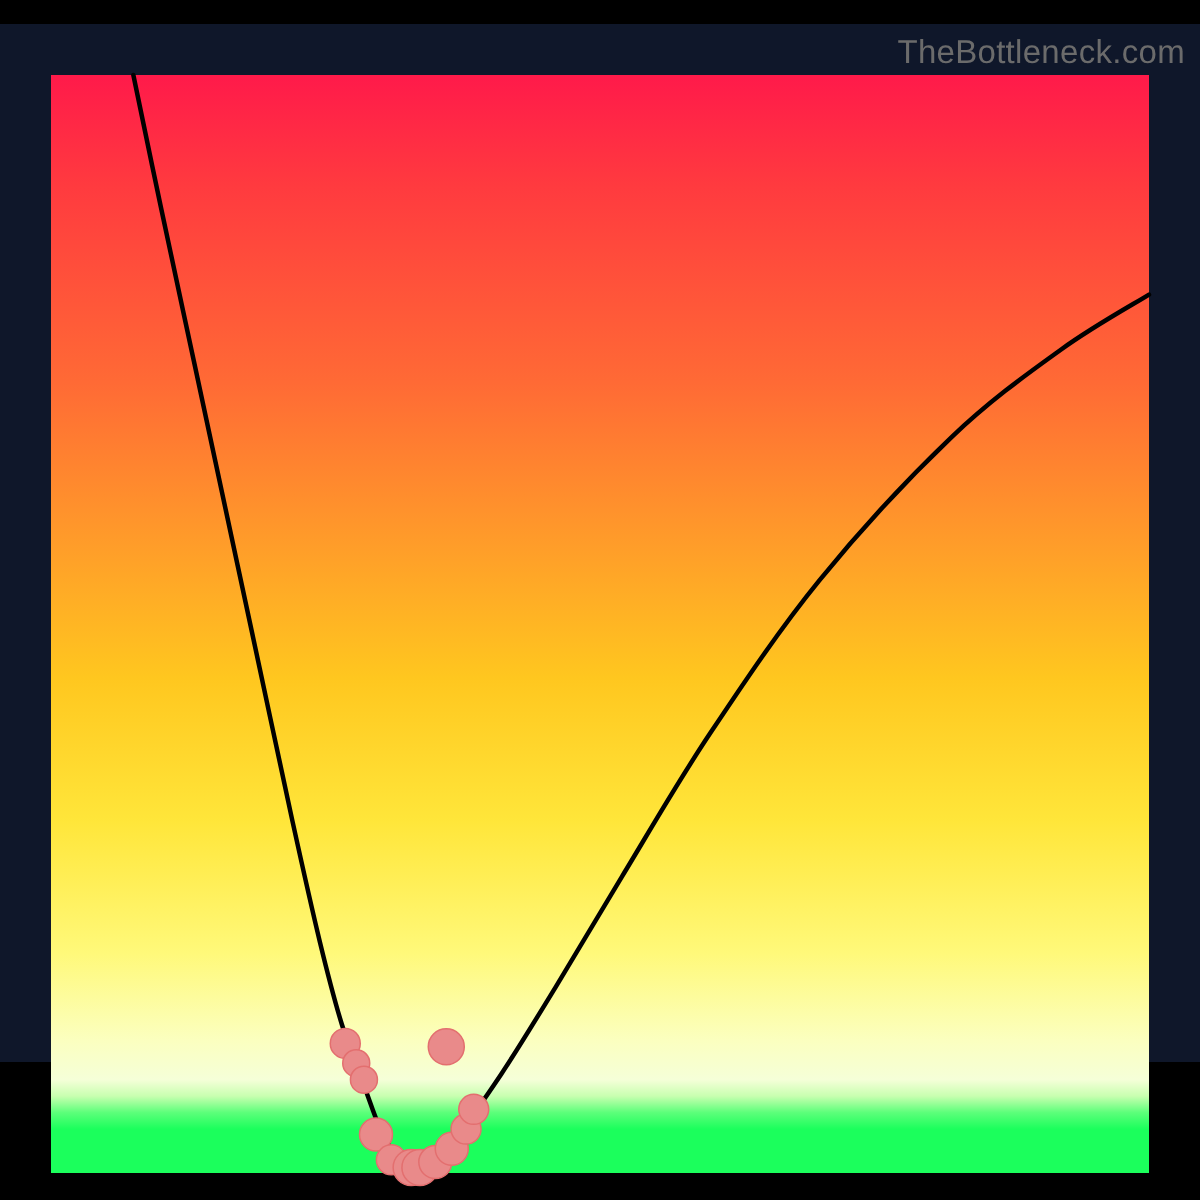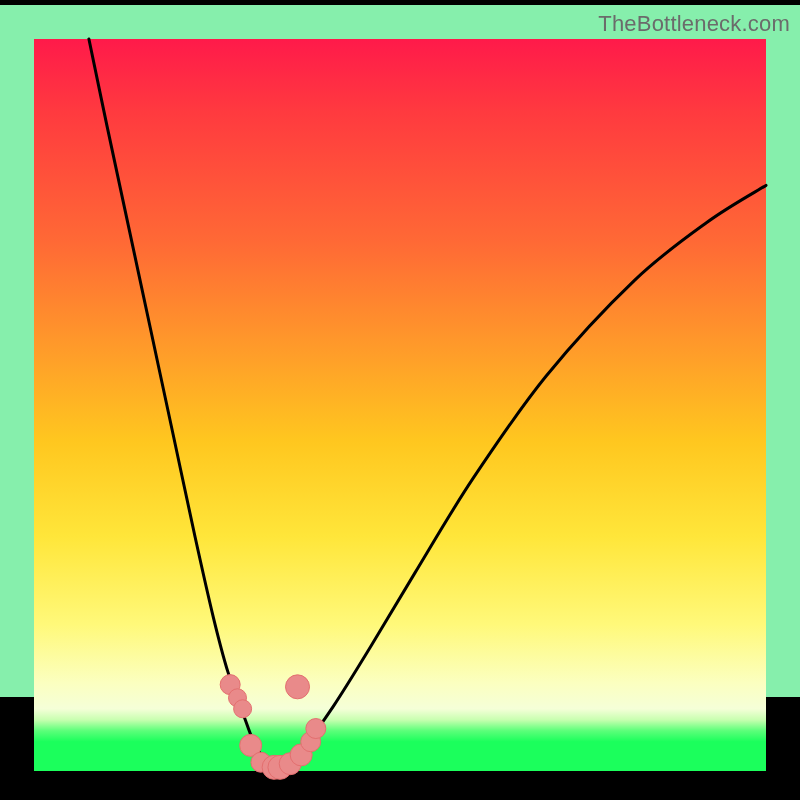--- a/index.html
+++ b/index.html
@@ -7,24 +7,24 @@
     padding: 0;
     width: 800px;
     height: 800px;
     background: #000;
     overflow: hidden;
     font-family: Arial, Helvetica, sans-serif;
   }
   .frame {
     position: absolute;
     left: 0;
-    top: 5px;
+    top: 16px;
     width: 800px;
     height: 692px;
-    background: #86efac;
+    background: #0f172a;
   }
   .plot {
     position: absolute;
     left: 34px;
     top: 34px;
     width: 732px;
     height: 732px;
     
     background: linear-gradient(
       to bottom,

